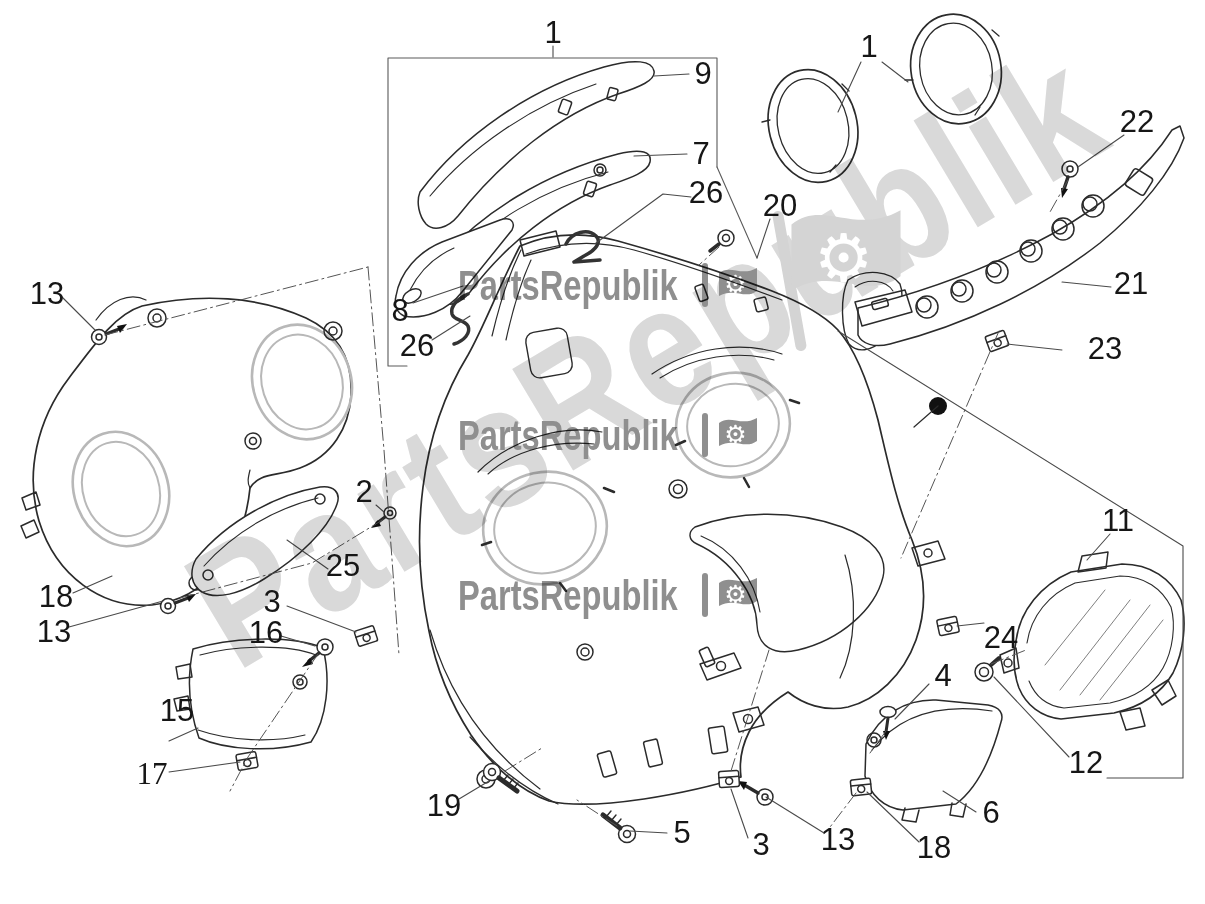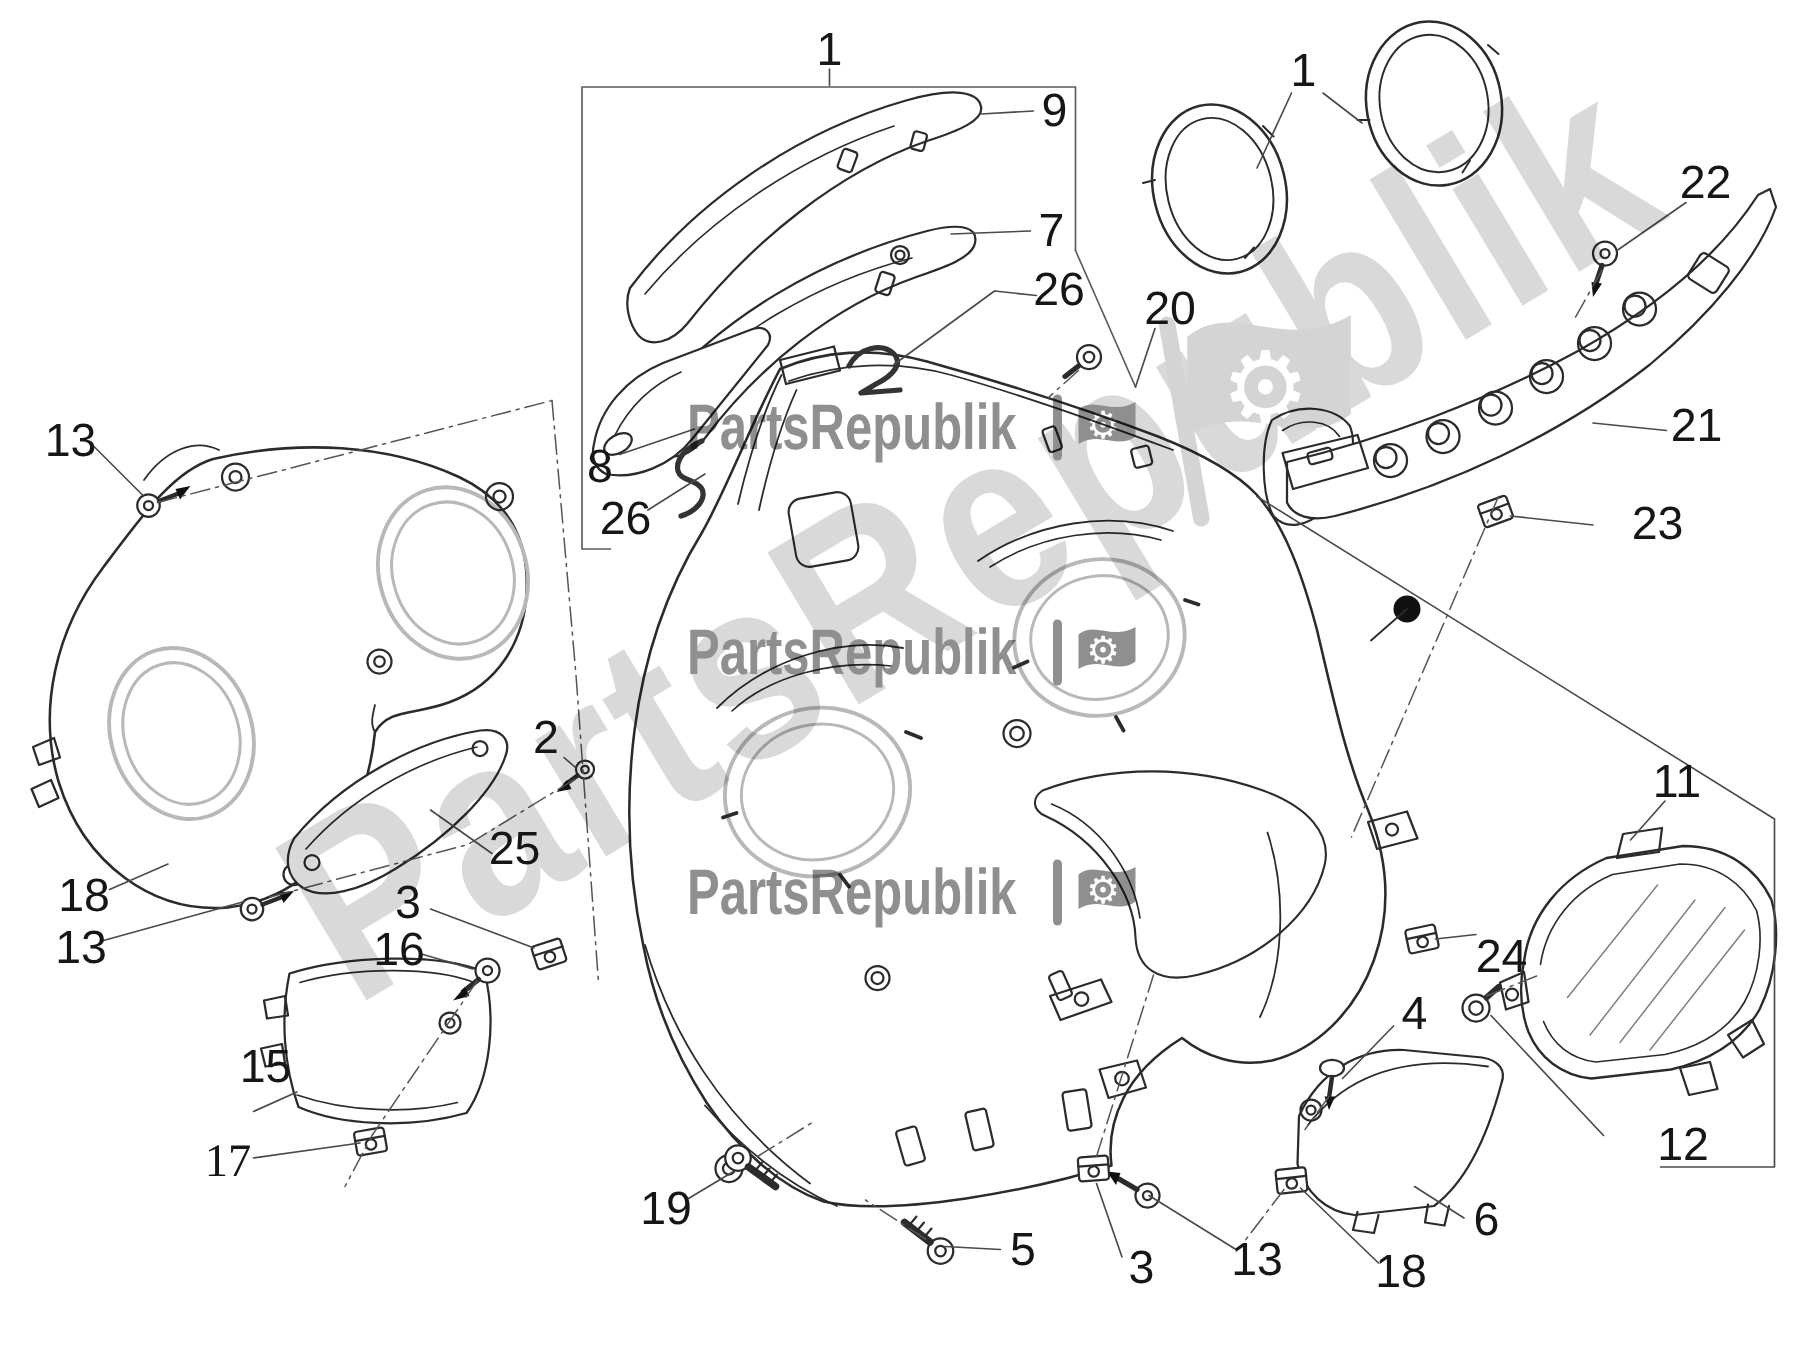--- a/index.html
+++ b/index.html
@@ -438,17 +438,17 @@
       <div class="callout" style="left: 152px; top: 711px; margin-left: 25px;">15</div>
       <div class="callout" style="left: 152px; top: 774px; font-family: Liberation Serif, serif;">17</div>
       <div class="callout" style="left: 444px; top: 806px;">19</div>
       <div class="callout" style="left: 682px; top: 833px;">5</div>
       <div class="callout" style="left: 761px; top: 845px;">3</div>
       <div class="callout" style="left: 838px; top: 840px;">13</div>
       <div class="callout" style="left: 934px; top: 848px;">18</div>
       <div class="callout" style="left: 991px; top: 813px;">6</div>
       <div class="callout" style="left: 943px; top: 676px;">4</div>
       <div class="callout" style="left: 1001px; top: 622px; margin-top: 16px;">24</div>
-      <div class="callout" style="left: 1086px; top: 763px; margin-left: 36px;">12</div>
+      <div class="callout" style="left: 1086px; top: 763px;">12</div>
       <div class="callout" style="left: 1118px; top: 521px;">11</div>
     </div>
 
 </div>
 
 </body></html>

